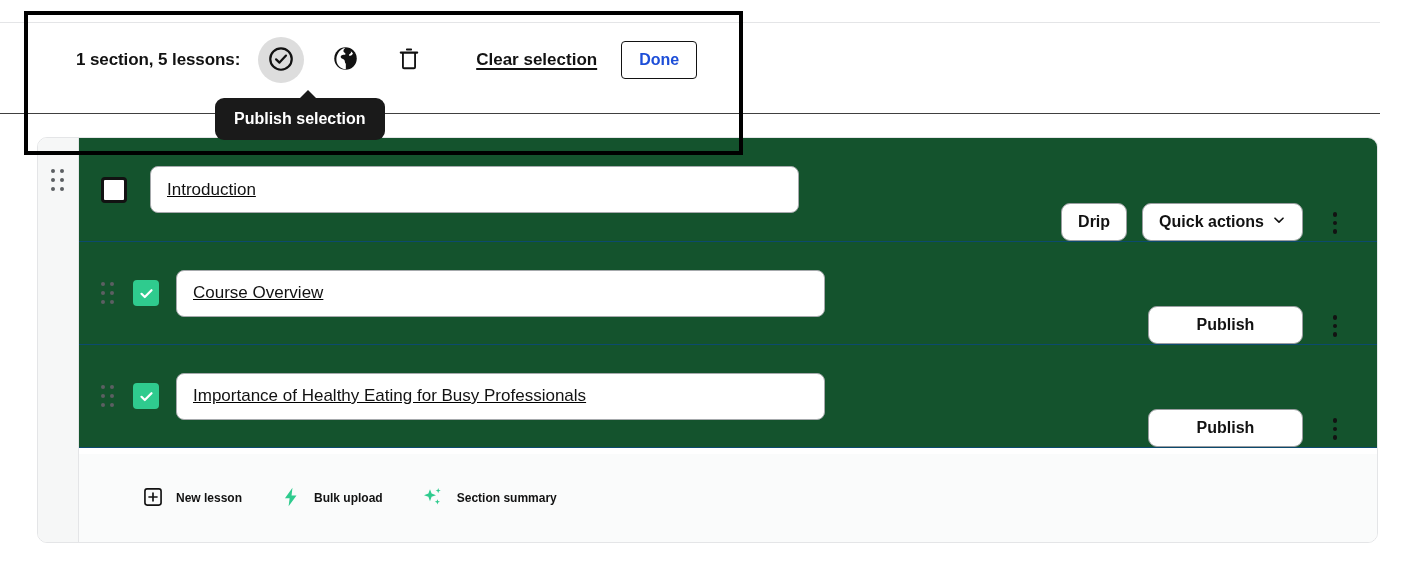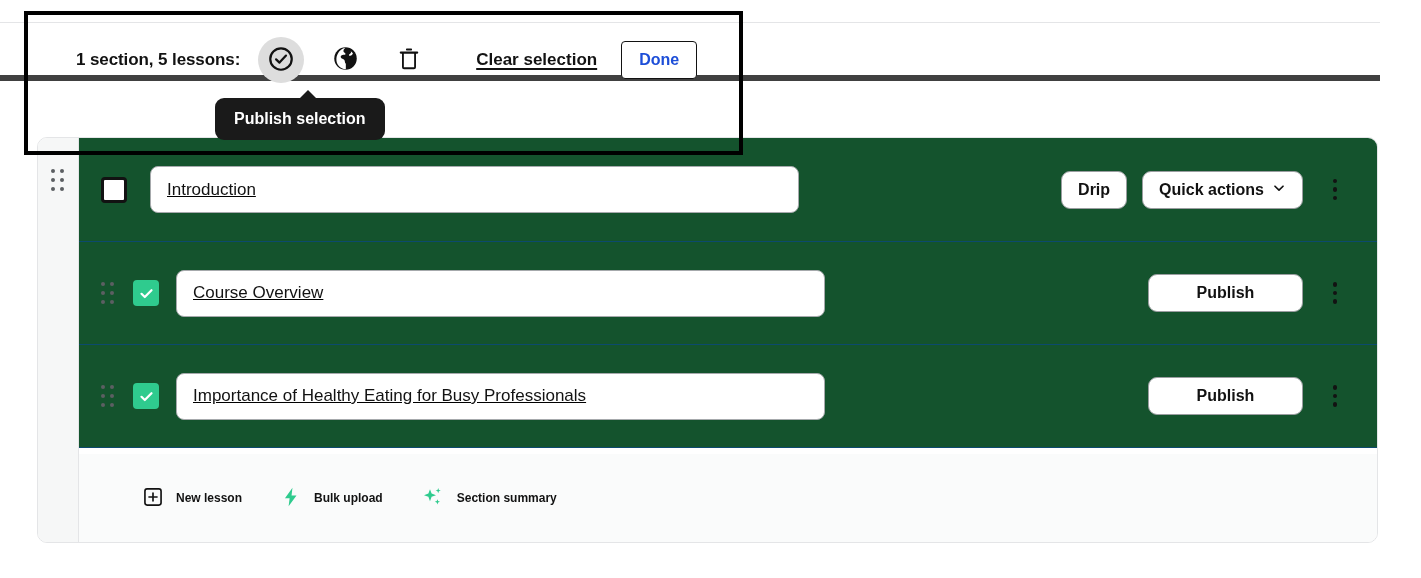--- a/index.html
+++ b/index.html
@@ -7,24 +7,24 @@
     width: 1421px; height: 578px;
     background: #ffffff;
     font-family: "Liberation Sans", sans-serif;
     -webkit-font-smoothing: antialiased;
   }
   #root { position: relative; width: 1421px; height: 578px; overflow: hidden; }
 
   
   .toolbar-strip {
     position: absolute; left: 0; top: 22px;
-    width: 1380px; height: 59px;
+    width: 1380px; height: 92px;
     background: #ffffff;
     border-top: 1px solid #e4e5e7;
-    border-bottom: 6px solid #404040;
+    border-bottom: 1px solid #404040;
   }
   .toolbar-inner {
     position: absolute; left: 76px; top: 0;
     height: 74px; display: flex; align-items: center; gap: 0;
   }
   .sel-count {
     font-size: 17px; font-weight: 700; color: #121212;
     letter-spacing: -0.1px; white-space: nowrap;
     margin-right: 18px;
   }
@@ -143,21 +143,21 @@
     font-size: 17px; color: #121212;
     font-family: "Liberation Sans", sans-serif;
     padding: 0 16px;
     outline: none;
   }
   .section-row .title-input { width: 649px; }
   .lesson-row  .title-input { width: 649px; margin-left: 17px; }
 
   .row-right {
     position: absolute; right: 0; top: 0; height: 100%;
-    display: flex; align-items: center; padding-right: 24px;
+    display: flex; align-items: flex-end; padding-right: 24px;
   }
   .pill {
     height: 38px; padding: 0 16px;
     border: 1px solid #9a9da0; border-radius: 9px;
     background: #ffffff; color: #121212;
     font-size: 16px; font-weight: 700;
     font-family: "Liberation Sans", sans-serif;
     display: flex; align-items: center; gap: 8px;
     cursor: pointer; white-space: nowrap;
   }

